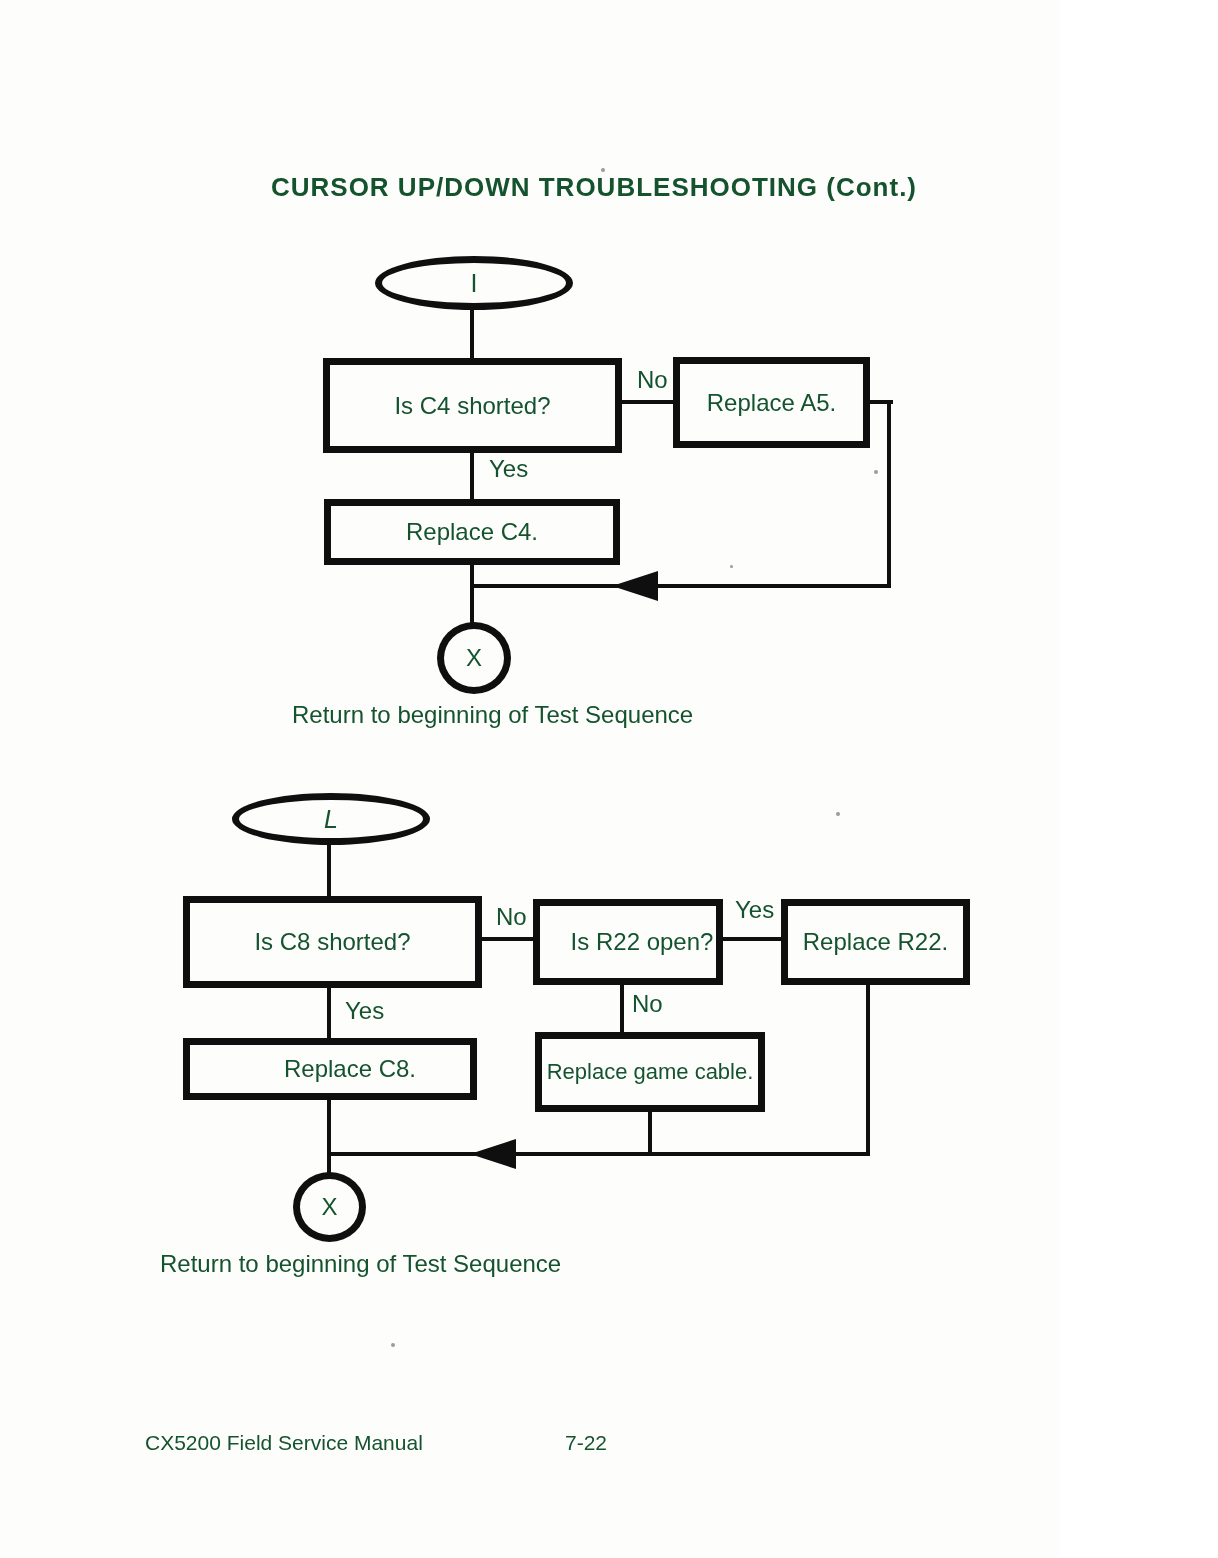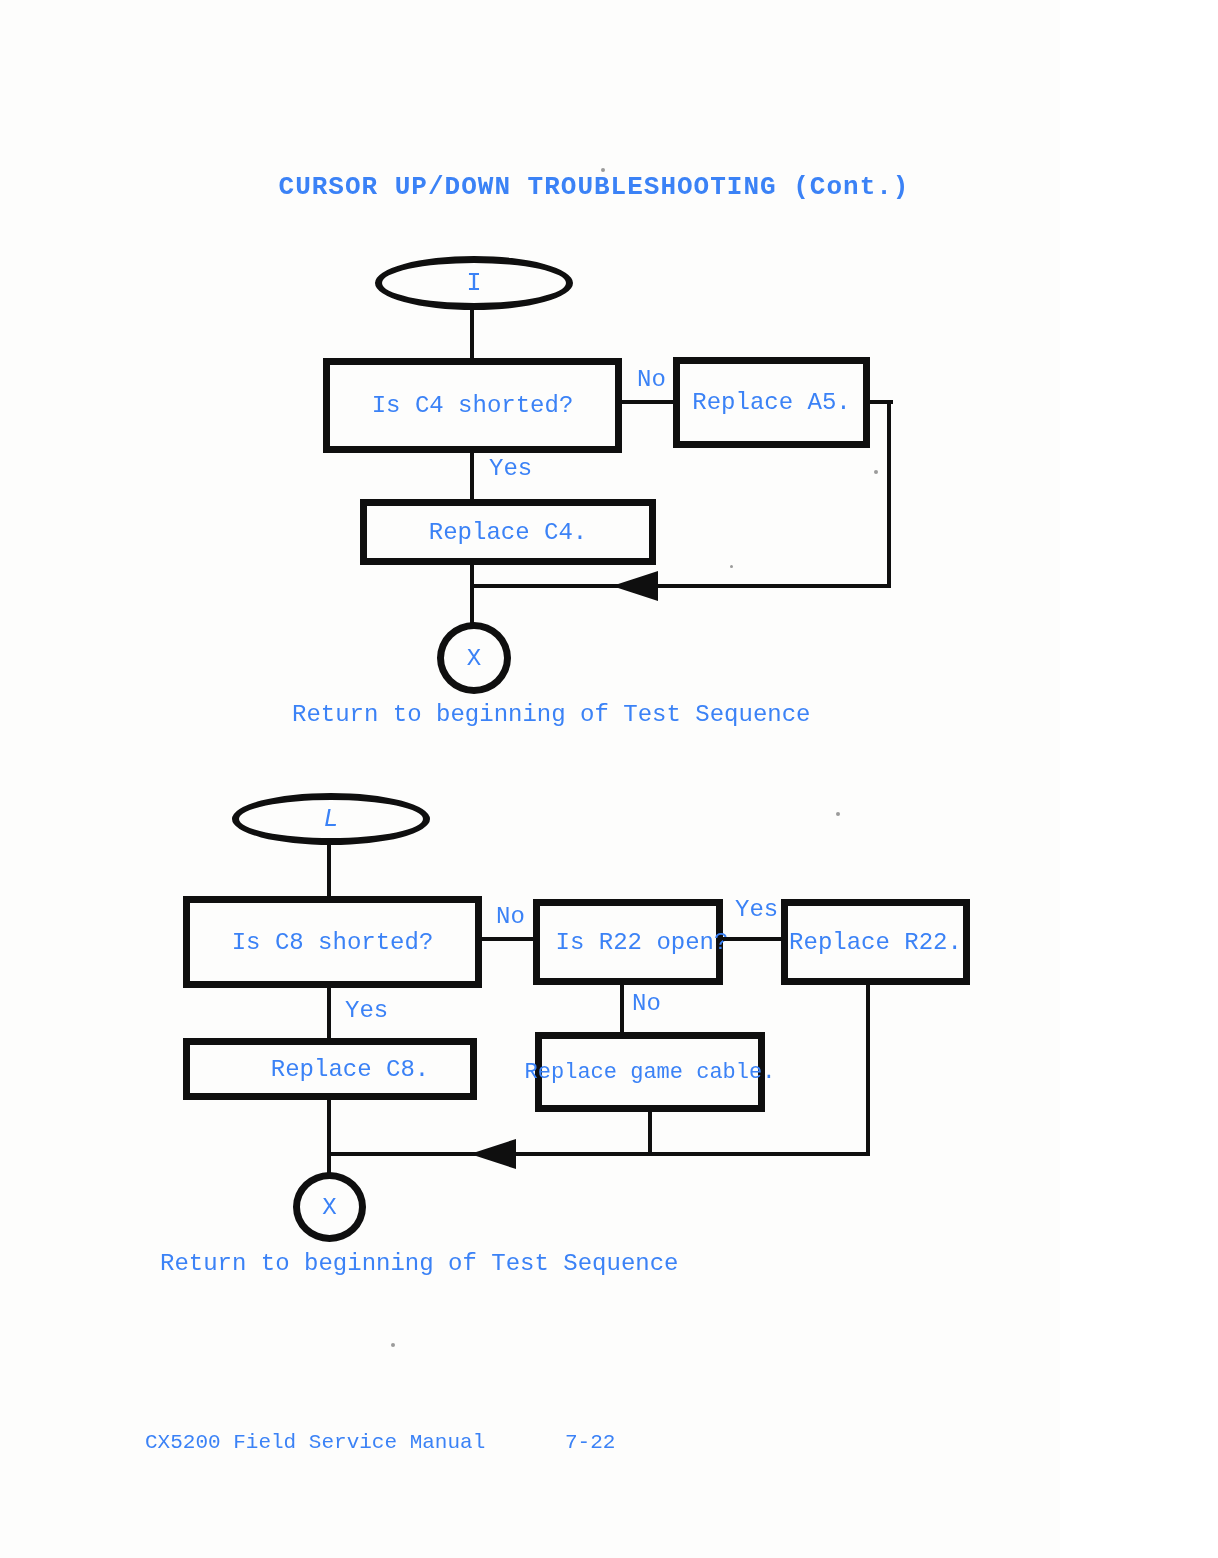--- a/index.html
+++ b/index.html
@@ -1,19 +1,19 @@
 <!DOCTYPE html>
 <html><head>
 <meta charset="utf-8">
 <style>
   html,body { margin:0; padding:0; background:#ffffff; }
   .page {
     position:relative; width:1060px; height:1558px;
     background:#fdfdfc; overflow:hidden;
-    font-family:Liberation Mono, monospace; color:#3b82f6;
+    font-family:Liberation Sans, sans-serif; color:#14532d;
   }
   .title {
     position:absolute; margin:0; font-size:26px; font-weight:bold;
     letter-spacing:1px; white-space:nowrap; transform:translateX(-50%);
   }
   .box {
     position:absolute; box-sizing:border-box; background:#fdfdfc;
     border:7px solid #0f0f0f; display:flex; align-items:center; justify-content:center;
     font-size:24px; white-space:nowrap;
   }
@@ -59,21 +59,21 @@
   </div>
 
   <div class="hline" style="left:866px; top:400px; width:27px; height:4px;"></div>
   <div class="vline" style="left:887px; top:400px; width:4px; height:188px;"></div>
   <div class="hline" style="left:472px; top:584px; width:419px; height:4px;"></div>
   <div class="arrow-left" style="left:612px; top:571px;"></div>
 
   <div class="lbl" style="left:489px; top:455px;">Yes</div>
   <div class="vline" style="left:470px; top:453px; width:4px; height:47px;"></div>
 
-  <div class="box" style="left:324px; top:499px; width:296px; height:66px;margin-left:36px;">
+  <div class="box" style="left:324px; top:499px; width:296px; height:66px;">
     <span>Replace C4.</span>
   </div>
 
   <div class="vline" style="left:470px; top:565px; width:4px; height:59px;"></div>
 
   <div class="box circle" style="left:437px; top:622px; width:74px; height:72px;">
     <span>X</span>
   </div>
 
   <div class="caption" style="left:292px; top:701px;">Return to beginning of Test Sequence</div>

